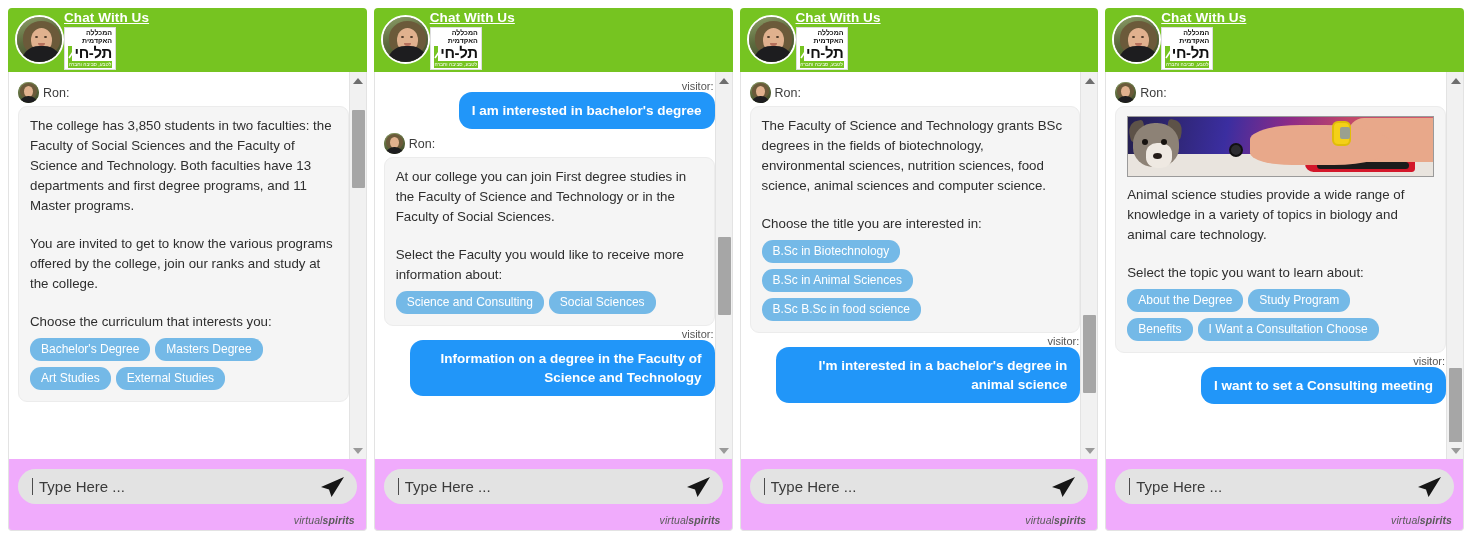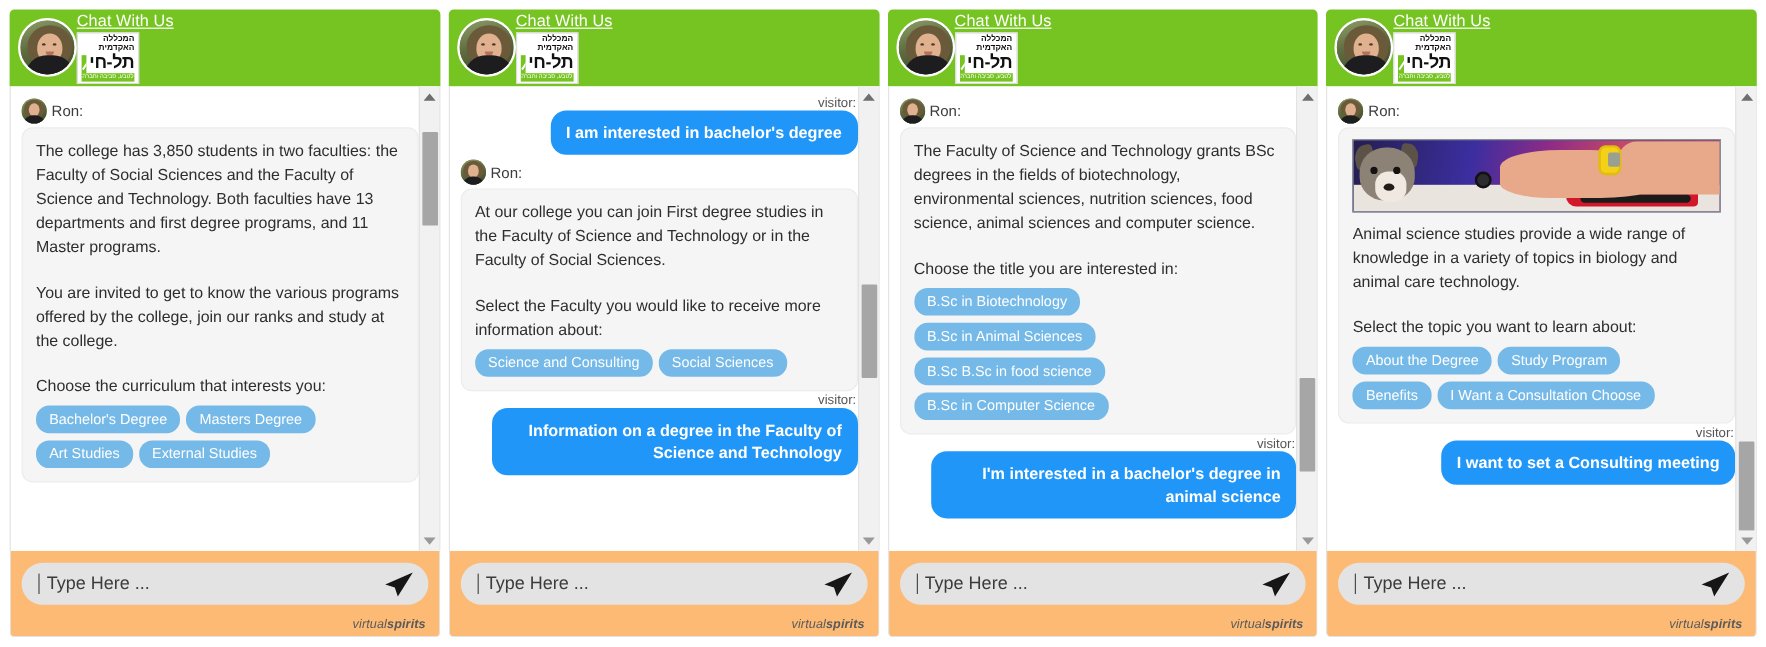--- a/index.html
+++ b/index.html
@@ -51,21 +51,21 @@
   .avatar-big .ph-face  { position:absolute; left:14px; top:11px; width:21px; height:24px; border-radius:50% 50% 46% 46%; background:#e0b18e; }
   .avatar-big .ph-eye1  { position:absolute; left:18px; top:19px; width:3px; height:2px; border-radius:50%; background:#4a3726; }
   .avatar-big .ph-eye2  { position:absolute; left:27px; top:19px; width:3px; height:2px; border-radius:50%; background:#4a3726; }
   .avatar-big .ph-smile { position:absolute; left:21px; top:26px; width:7px; height:3px; border-radius:0 0 8px 8px; background:#b5705c; }
   .avatar-big .ph-body  { position:absolute; left:4px; bottom:-4px; width:41px; height:20px; border-radius:18px 18px 0 0; background:#1d1d1f; }
 
   .brand { display: flex; flex-direction: column; justify-content: center; gap: 2px; }
   .chat-title {
     color: #ffffff;
     font-size: 13.5px;
-    font-weight: normal;
+    font-weight: bold;
     letter-spacing: .1px;
     text-decoration: underline;
     line-height: 15px;
   }
   .logo-box {
     background: #ffffff;
     border: 1px solid #dddddd;
     padding: 1px 3px 1px 3px;
     display: flex;
     flex-direction: column;
@@ -203,21 +203,21 @@
   .sb-arrow.up i { border-bottom: 6px solid #6e6e6e; }
   .sb-arrow.down i { border-top: 6px solid #9a9a9a; }
   .sb-thumb {
     position: absolute; left: 2px; width: 13px;
     background: #a6a6a6; border-radius: 1px;
   }
 
   
   .wfooter {
     flex: 0 0 auto;
-    background: #fdba74;
+    background: #f0abfc;
     border: 1px solid #e3e3e3;
     border-top: none;
     border-radius: 0 0 4px 4px;
     padding: 10px 9px 4px 9px;
   }
   .inputbar {
     display: flex; align-items: center;
     background: #e3e3e3;
     border-radius: 18px;
     height: 35px;
@@ -447,23 +447,20 @@
           <p>The Faculty of Science and Technology grants BSc degrees in the fields of biotechnology, environmental sciences, nutrition sciences, food science, animal sciences and computer science.</p>
           <p>Choose the title you are interested in:</p>
           <div class="qrow">
             <div class="qbtn">B.Sc in Biotechnology</div>
           </div>
           <div class="qrow">
             <div class="qbtn">B.Sc in Animal Sciences</div>
           </div>
           <div class="qrow">
             <div class="qbtn">B.Sc B.Sc in food science</div>
-          </div>
-          <div class="qrow">
-            <div class="qbtn">B.Sc in Computer Science</div>
           </div>
         </div>
 
         <div class="visitor-label">visitor:</div>
         <div class="visitor-bubble">I'm interested in a bachelor's degree in animal science</div>
       </div>
       <div class="sbar">
         <div class="sb-arrow up">
             <i></i>
           </div>

